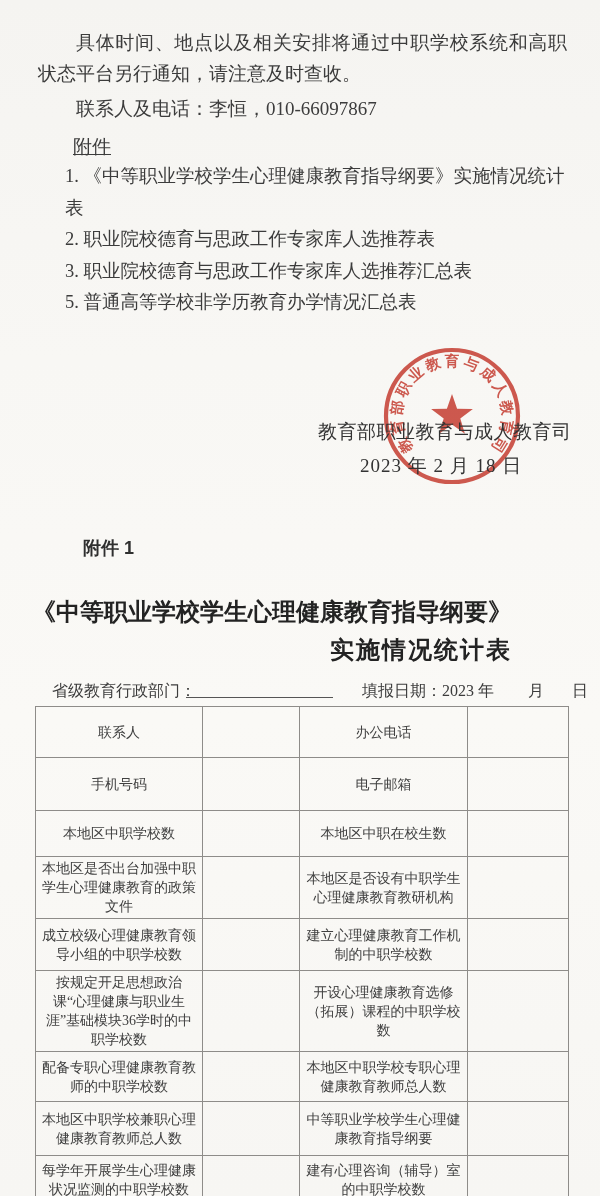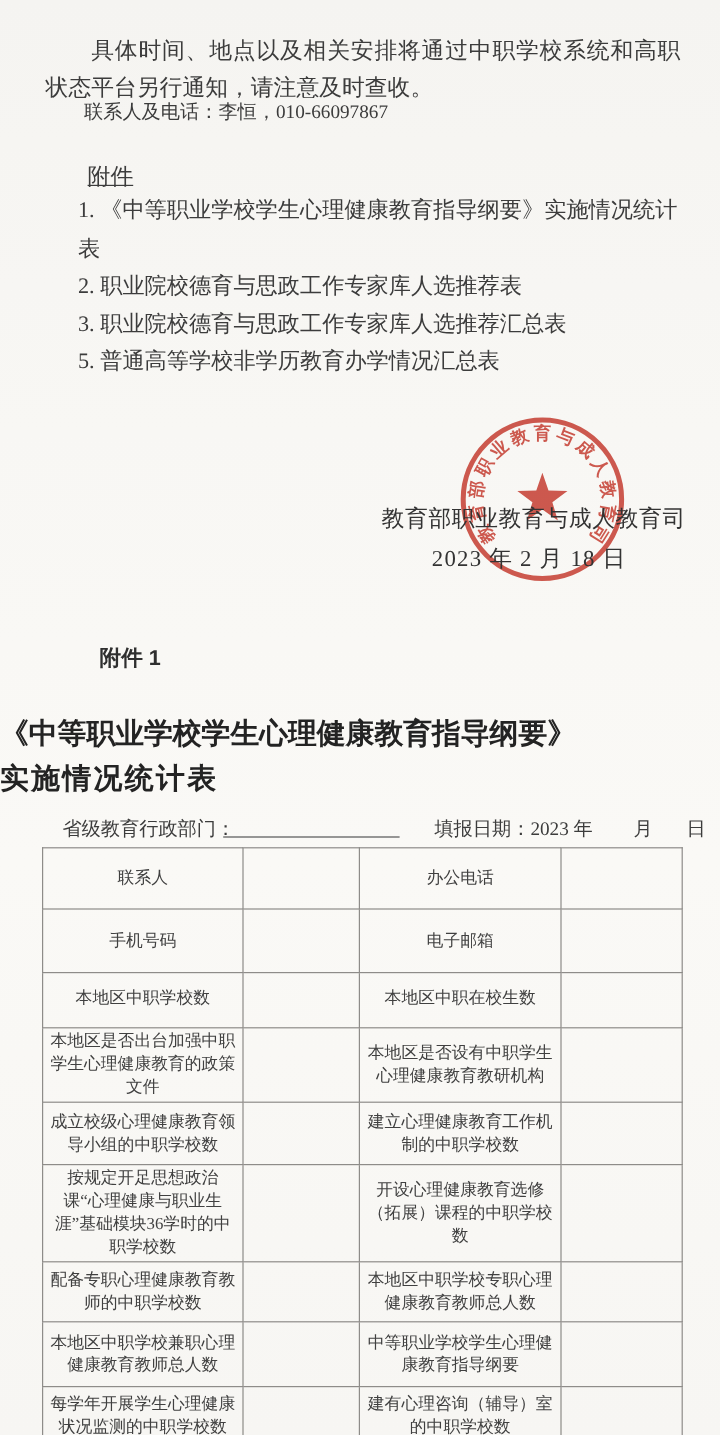--- a/index.html
+++ b/index.html
@@ -13,22 +13,22 @@
     background:linear-gradient(180deg,#f5f4f1 0%,#f8f7f4 30%,#faf9f6 60%,#f7f6f3 100%);
     color:#383838;
   }
   
   .intro{
     position:absolute;top:8px;left:38px;width:529px;
     font-size:19px;line-height:31px;text-align:justify;
     text-indent:2em;color:#3c3c3c;
   }
   .contact{
-    position:absolute;top:62px;left:38px;width:529px;
-    font-size:16px;line-height:31px;text-indent:2em;color:#3c3c3c;
+    position:absolute;top:74px;left:38px;width:529px;
+    font-size:19px;line-height:31px;text-indent:2em;color:#3c3c3c;
   }
   .att-heading{
     position:absolute;top:134px;left:73px;
     font-size:19px;color:#3c3c3c;text-decoration:underline;
   }
   .att-list{
     position:absolute;top:161px;left:65px;width:503px;
     font-size:18.5px;line-height:31.5px;color:#3c3c3c;
   }
   .att-item{text-align:left;}
@@ -45,21 +45,21 @@
     position:absolute;top:453px;left:318px;width:246px;
     font-size:19px;text-align:center;letter-spacing:1px;white-space:nowrap;color:#333;
   }
   
   .att1-label{
     position:absolute;top:536px;left:48px;
     font-family:"Liberation Sans","DejaVu Sans",sans-serif;
     font-weight:bold;font-size:18px;color:#2f2f2f;padding-left:35px;
   }
   .report-title{
-    position:absolute;top:594px;left:0;width:512px;text-align:left;
+    position:absolute;top:594px;left:0;width:512px;text-align:right;
     font-weight:bold;color:#232323;
   }
   .report-title .t1{font-size:24px;line-height:36px;letter-spacing:0;}
   .report-title .t2{font-size:24px;line-height:40px;letter-spacing:2px;}
   .form-head{
     position:absolute;top:679px;left:36px;width:532px;height:22px;
     font-size:16px;color:#3c3c3c;
   }
   .dept-label{position:absolute;left:16px;top:2px;}
   .dept-blank{
@@ -76,21 +76,21 @@
     font-size:14px;color:#404040;
   }
   table.form td{
     border:1px solid #8e8c89;
     text-align:center;vertical-align:middle;
     padding:2px 6px;line-height:19px;
   }
   col.c1{width:167px;} col.c2{width:97px;} col.c3{width:168px;} col.c4{width:101px;}
   tr:nth-child(1) td{height:46px;}
   tr:nth-child(2) td{height:48px;}
-  tr:nth-child(3) td{height:41px;font-family:Liberation Mono, monospace;}
+  tr:nth-child(3) td{height:41px;}
   tr:nth-child(4) td{height:56px;}
   tr:nth-child(5) td{height:47px;}
   tr:nth-child(6) td{height:74px;}
   tr:nth-child(7) td{height:45px;}
   tr:nth-child(8) td{height:49px;}
   tr:nth-child(9) td{height:43px;}
 </style>
 </head>
 <body>
 

